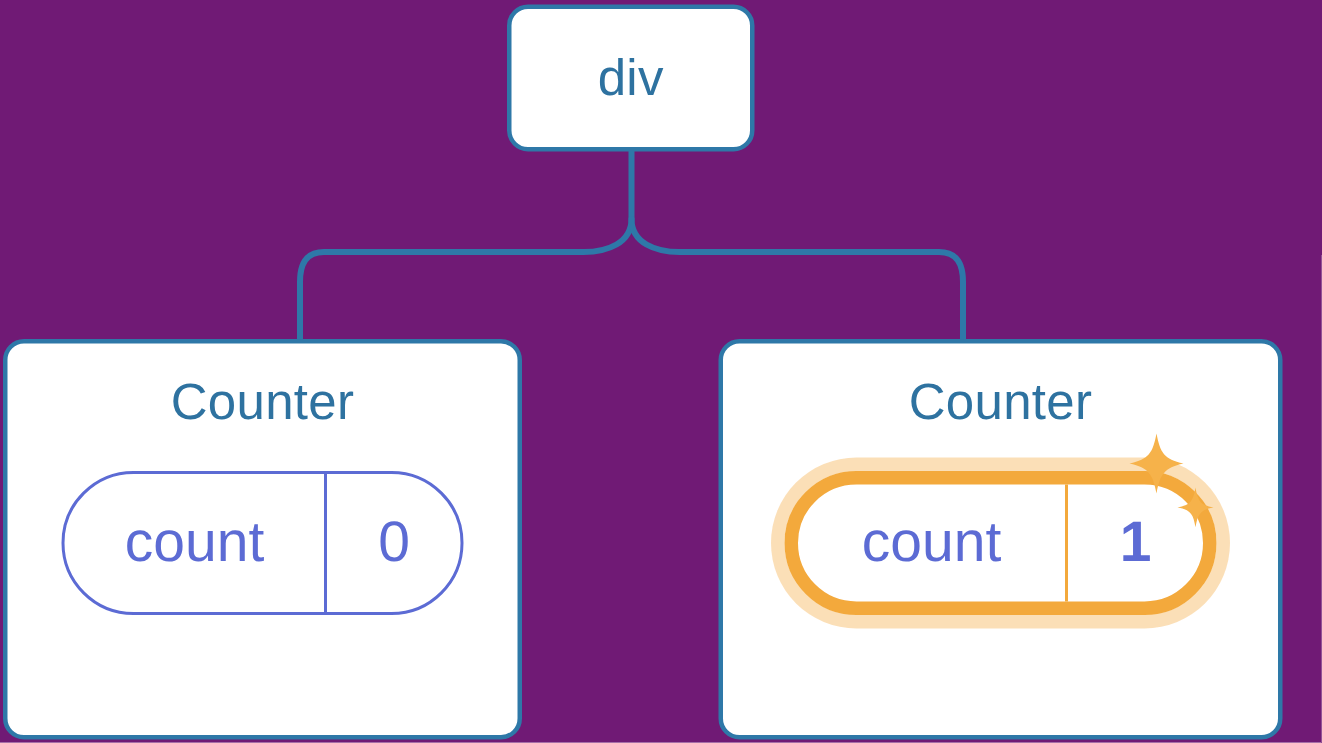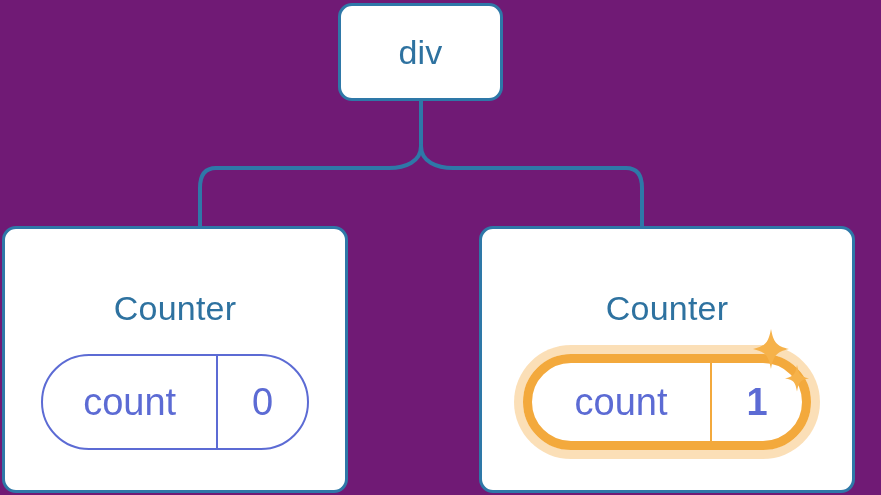--- a/index.html
+++ b/index.html
@@ -58,21 +58,21 @@
   #node-right {
     left: 479px;
     top: 226px;
     width: 376px;
     height: 267px;
   }
   .child-title {
     text-align: center;
     font-size: 34px;
     color: #2e72a0;
-    margin-top: 60px;
+    margin-top: 20px;
     letter-spacing: 0.2px;
   }
   
   .pill-wrap {
     position: relative;
     display: flex;
     justify-content: center;
     margin-top: 26px;
   }
   .pill {

